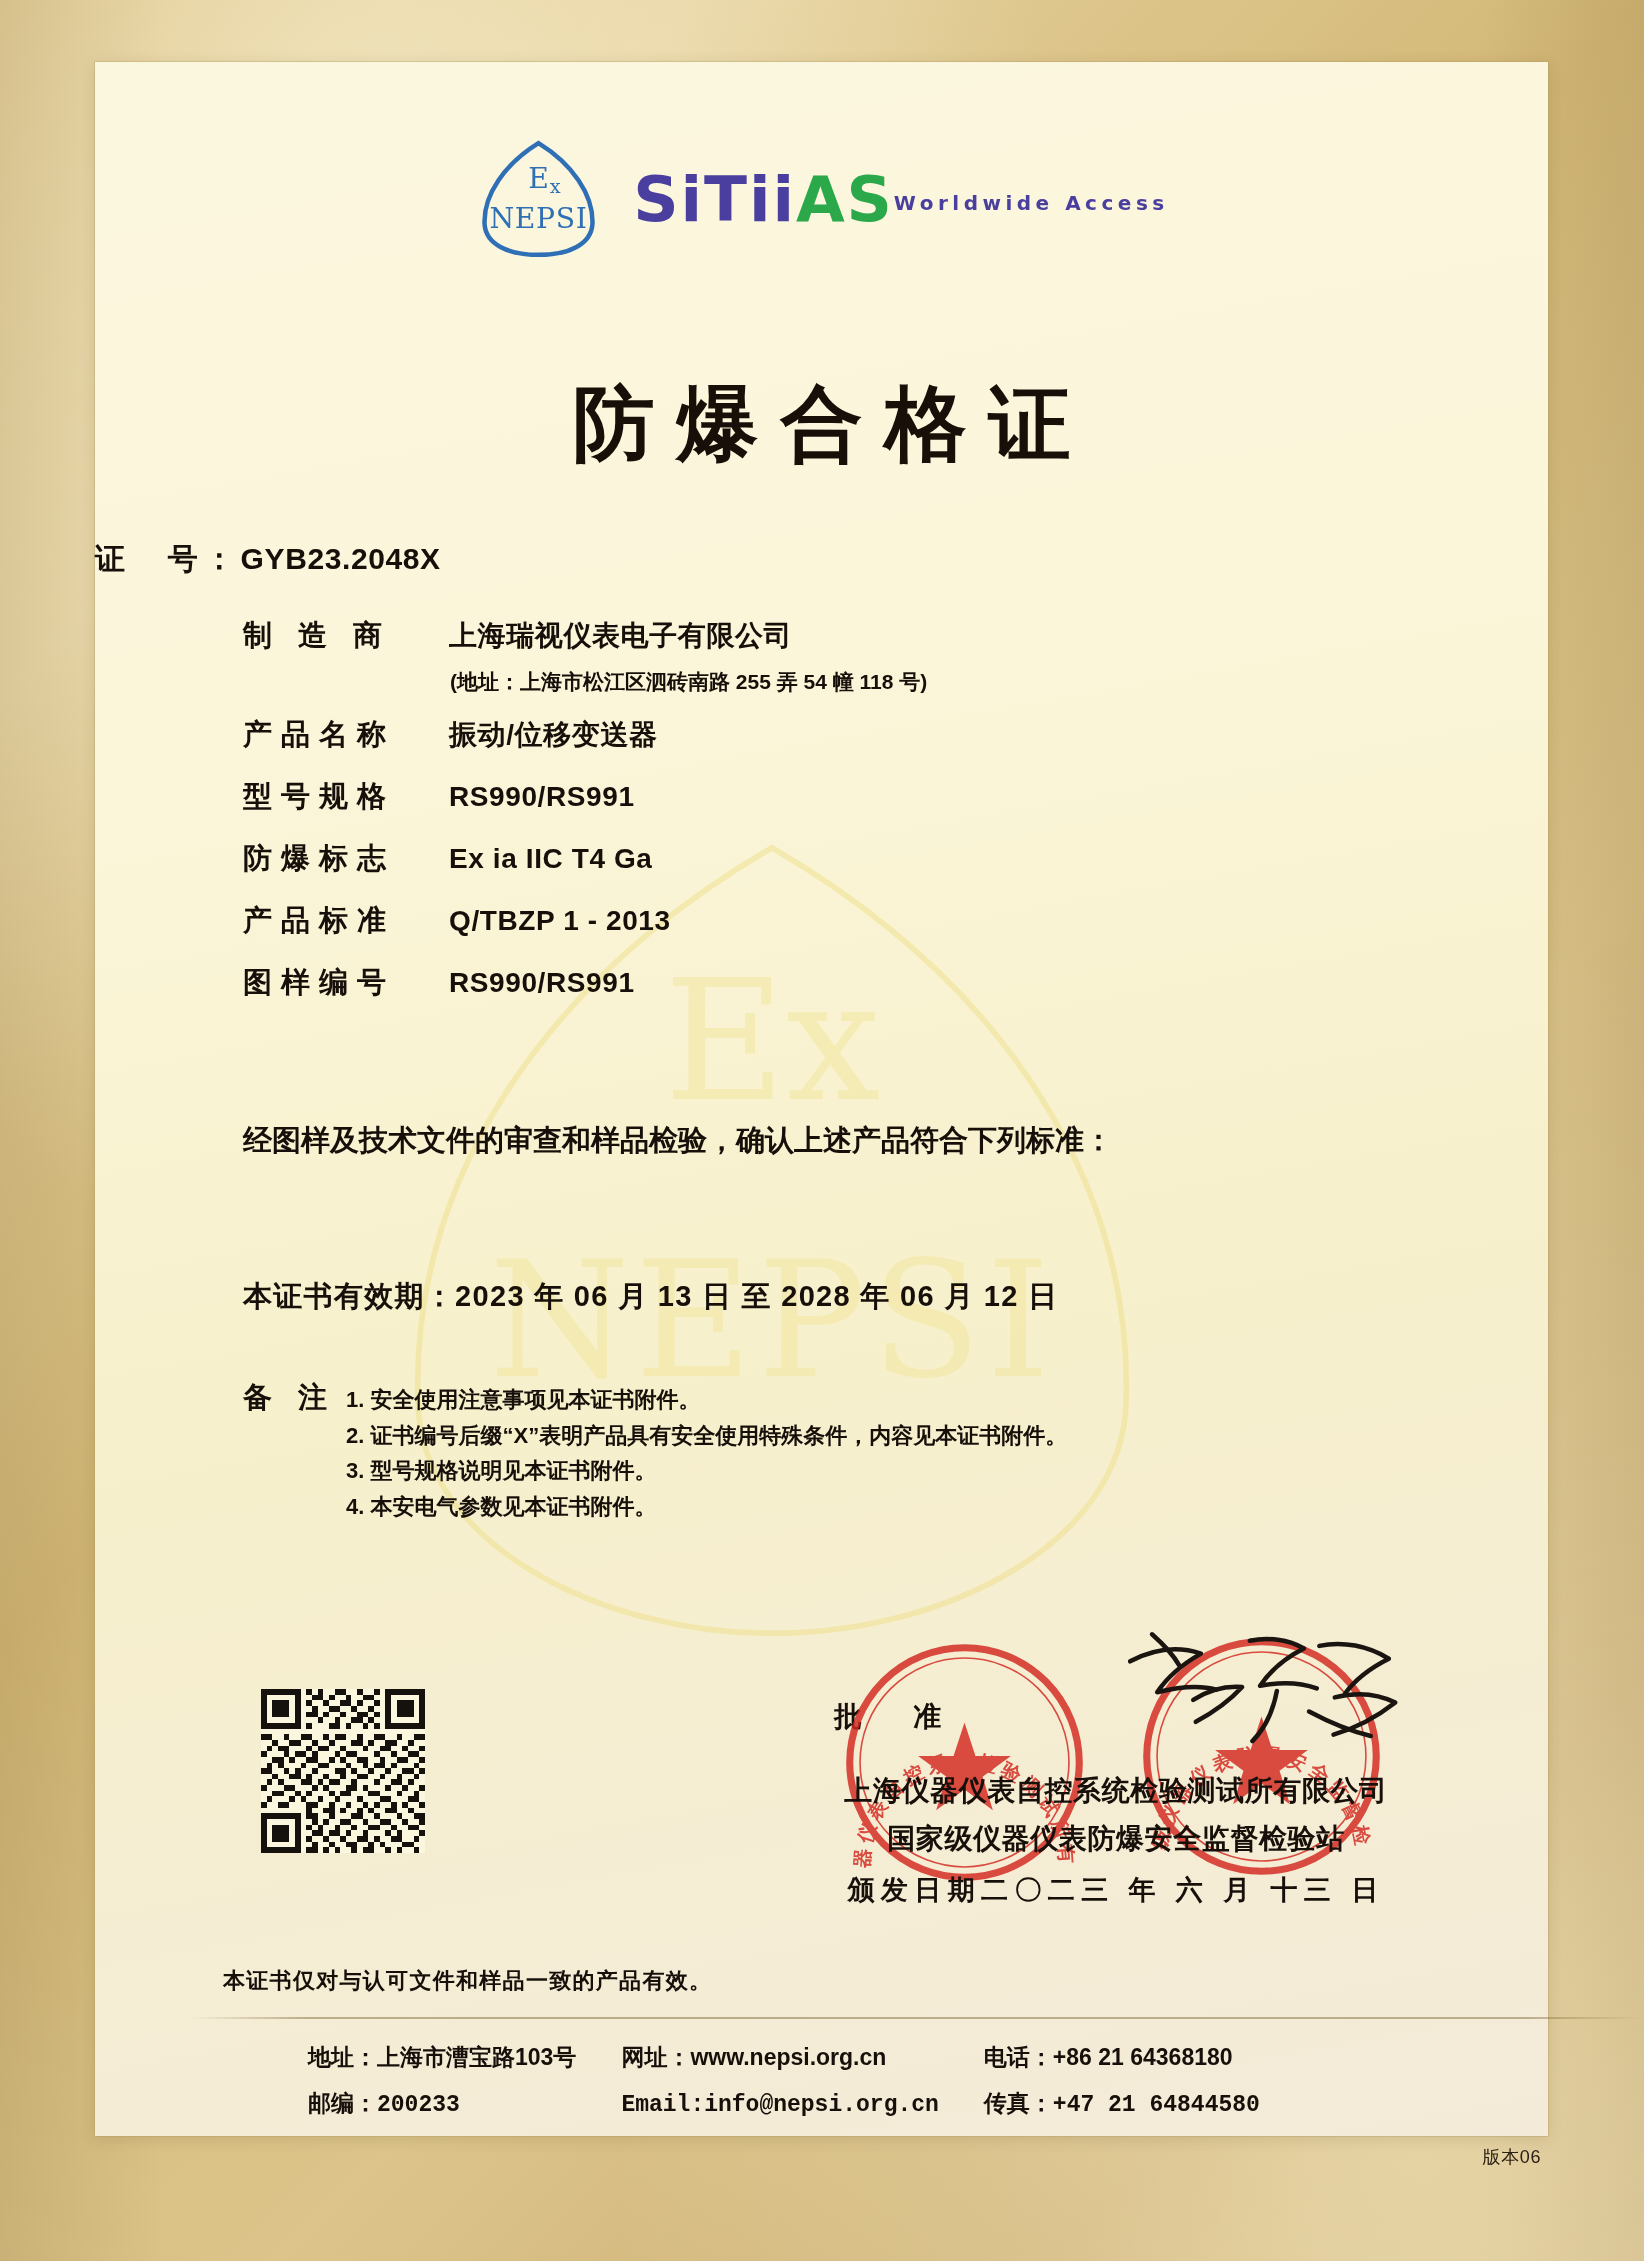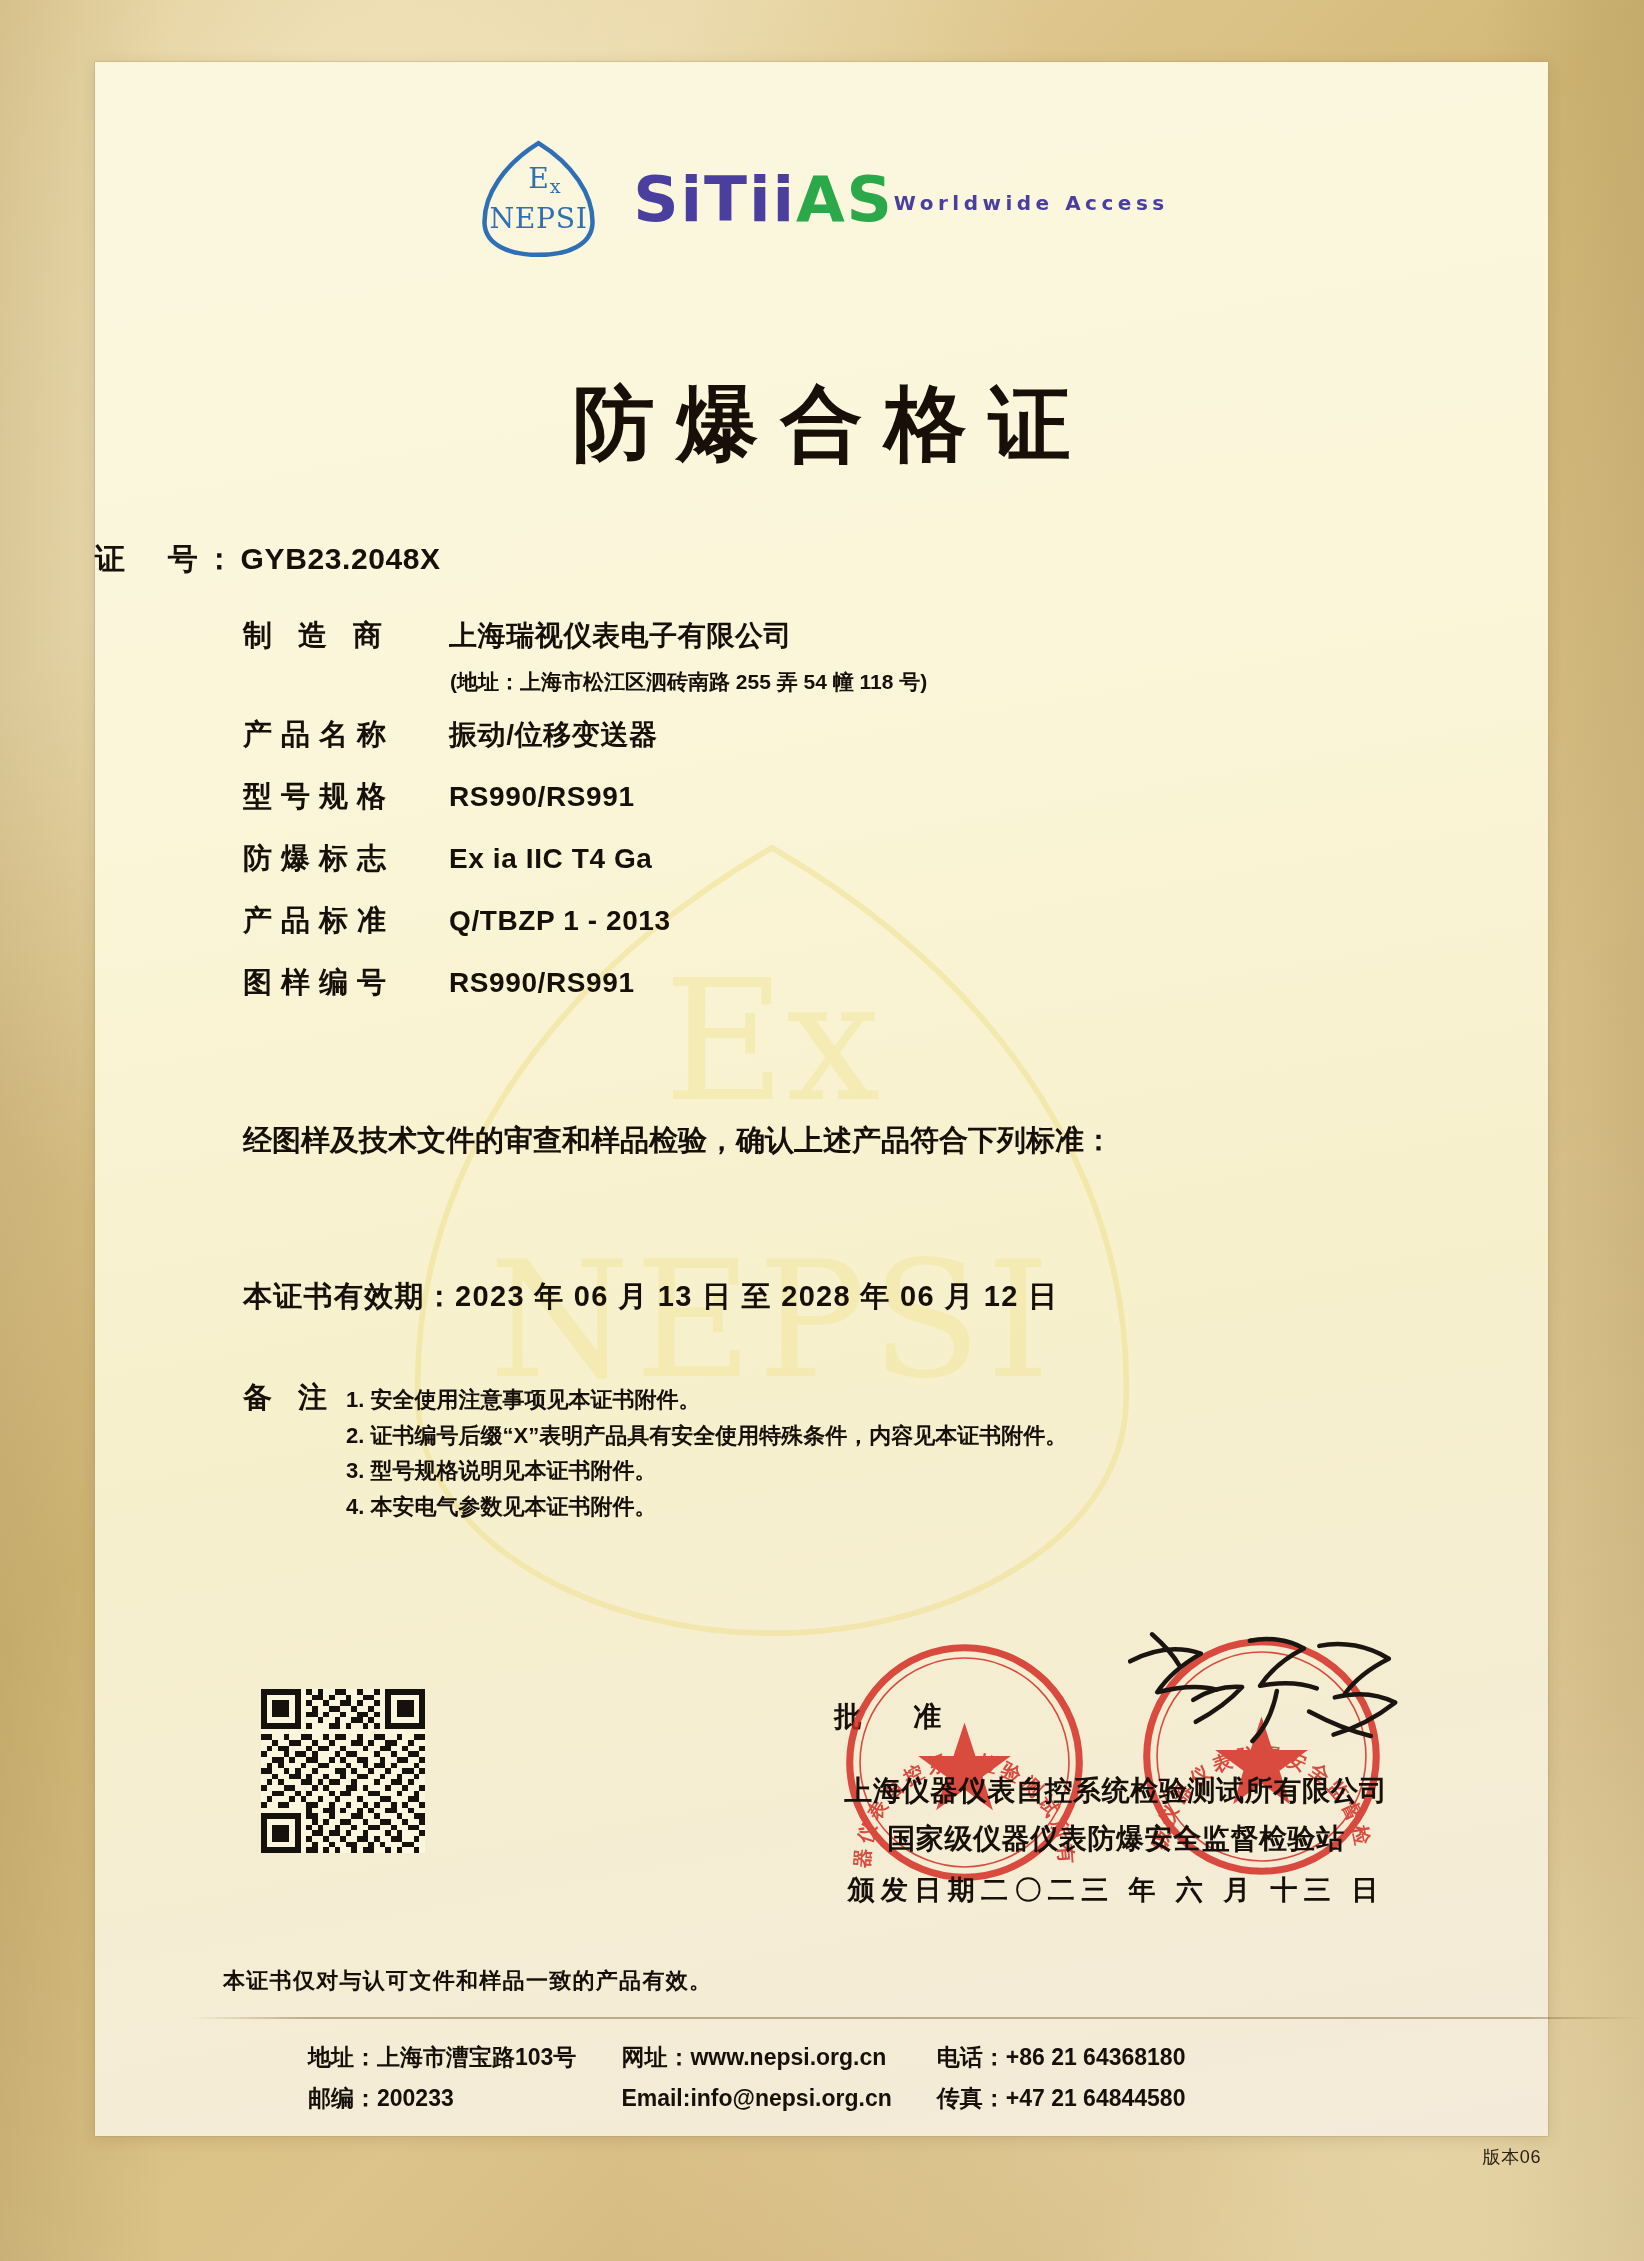--- a/index.html
+++ b/index.html
@@ -272,21 +272,21 @@
     width: 1456px;
     display: flex;
     padding: 0 116px;
     box-sizing: border-box;
     gap: 45px;
     font-size: 23px;
     font-weight: bold;
     color: #17100a;
   }
   .fcol { line-height: 1.55; white-space: nowrap; }
-  .fcol .r2 { margin-top: 5px; }
+  .fcol .r2 { margin-top: 12px; font-family: Liberation Mono, monospace; }
   .version {
     position: absolute;
     right: 103px;
     top: 2145px;
     font-size: 18px;
     color: #2a2014;
     letter-spacing: 0.6px;
   }
 </style>
 </head>

